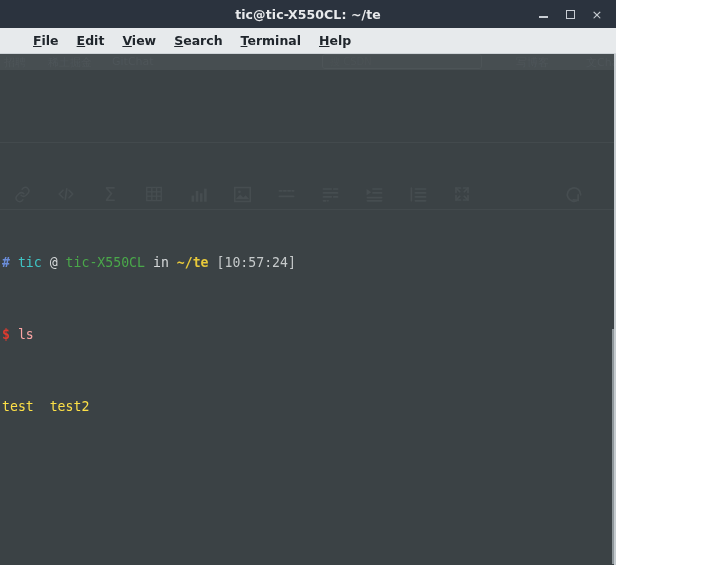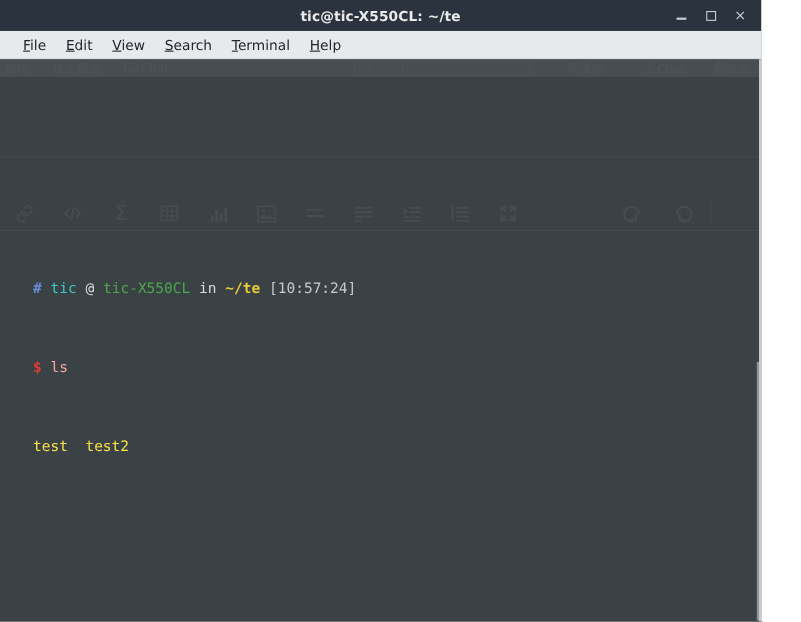--- a/index.html
+++ b/index.html
@@ -9,21 +9,21 @@
   }
   body {
     width: 728px;
     height: 565px;
     overflow: hidden;
     font-family: "DejaVu Sans", sans-serif;
   }
 
   .window {
     position: relative;
-    width: 692px;
+    width: 616px;
     height: 565px;
     background: #2f3640;
     overflow: hidden;
     box-sizing: border-box;
   }
 
   
   .titlebar {
     position: relative;
     height: 28px;
@@ -79,22 +79,23 @@
     font-family: "DejaVu Sans", sans-serif;
   }
 
   
   .menubar {
     height: 26px;
     background: #e7eaec;
     border-bottom: 1px solid #cfd4d8;
     display: flex;
     align-items: center;
-    padding-left: 12px;
-    box-sizing: border-box;
+    padding-left: 24px;
+    box-sizing: border-box;
+    font-weight: bold;
   }
   .menu-item {
     font-family: "DejaVu Sans", sans-serif;
     font-size: 12.5px;
     color: #20262c;
     padding: 2px 9px;
     user-select: none;
     white-space: nowrap;
   }
   .menu-item .mn {
@@ -198,21 +199,20 @@
     padding: 5px 0 0 2px;
     font-family: "DejaVu Sans Mono", monospace;
     font-size: 13.2px;
     line-height: 24px;
     white-space: pre;
     color: #d6d9da;
   }
   .line {
     height: 24px;
     white-space: pre;
-    margin-left: 28px;
   }
   .line.blank { height: 24px; }
 
   .c-hash   { color: #6a8cd8; font-weight: bold; }
   .c-user   { color: #3fc6c6; }
   .c-at     { color: #d7dadb; }
   .c-host   { color: #4aa84a; }
   .c-in     { color: #d7dadb; }
   .c-path   { color: #e8c93a; font-weight: bold; }
   .c-time   { color: #c6cacb; }

